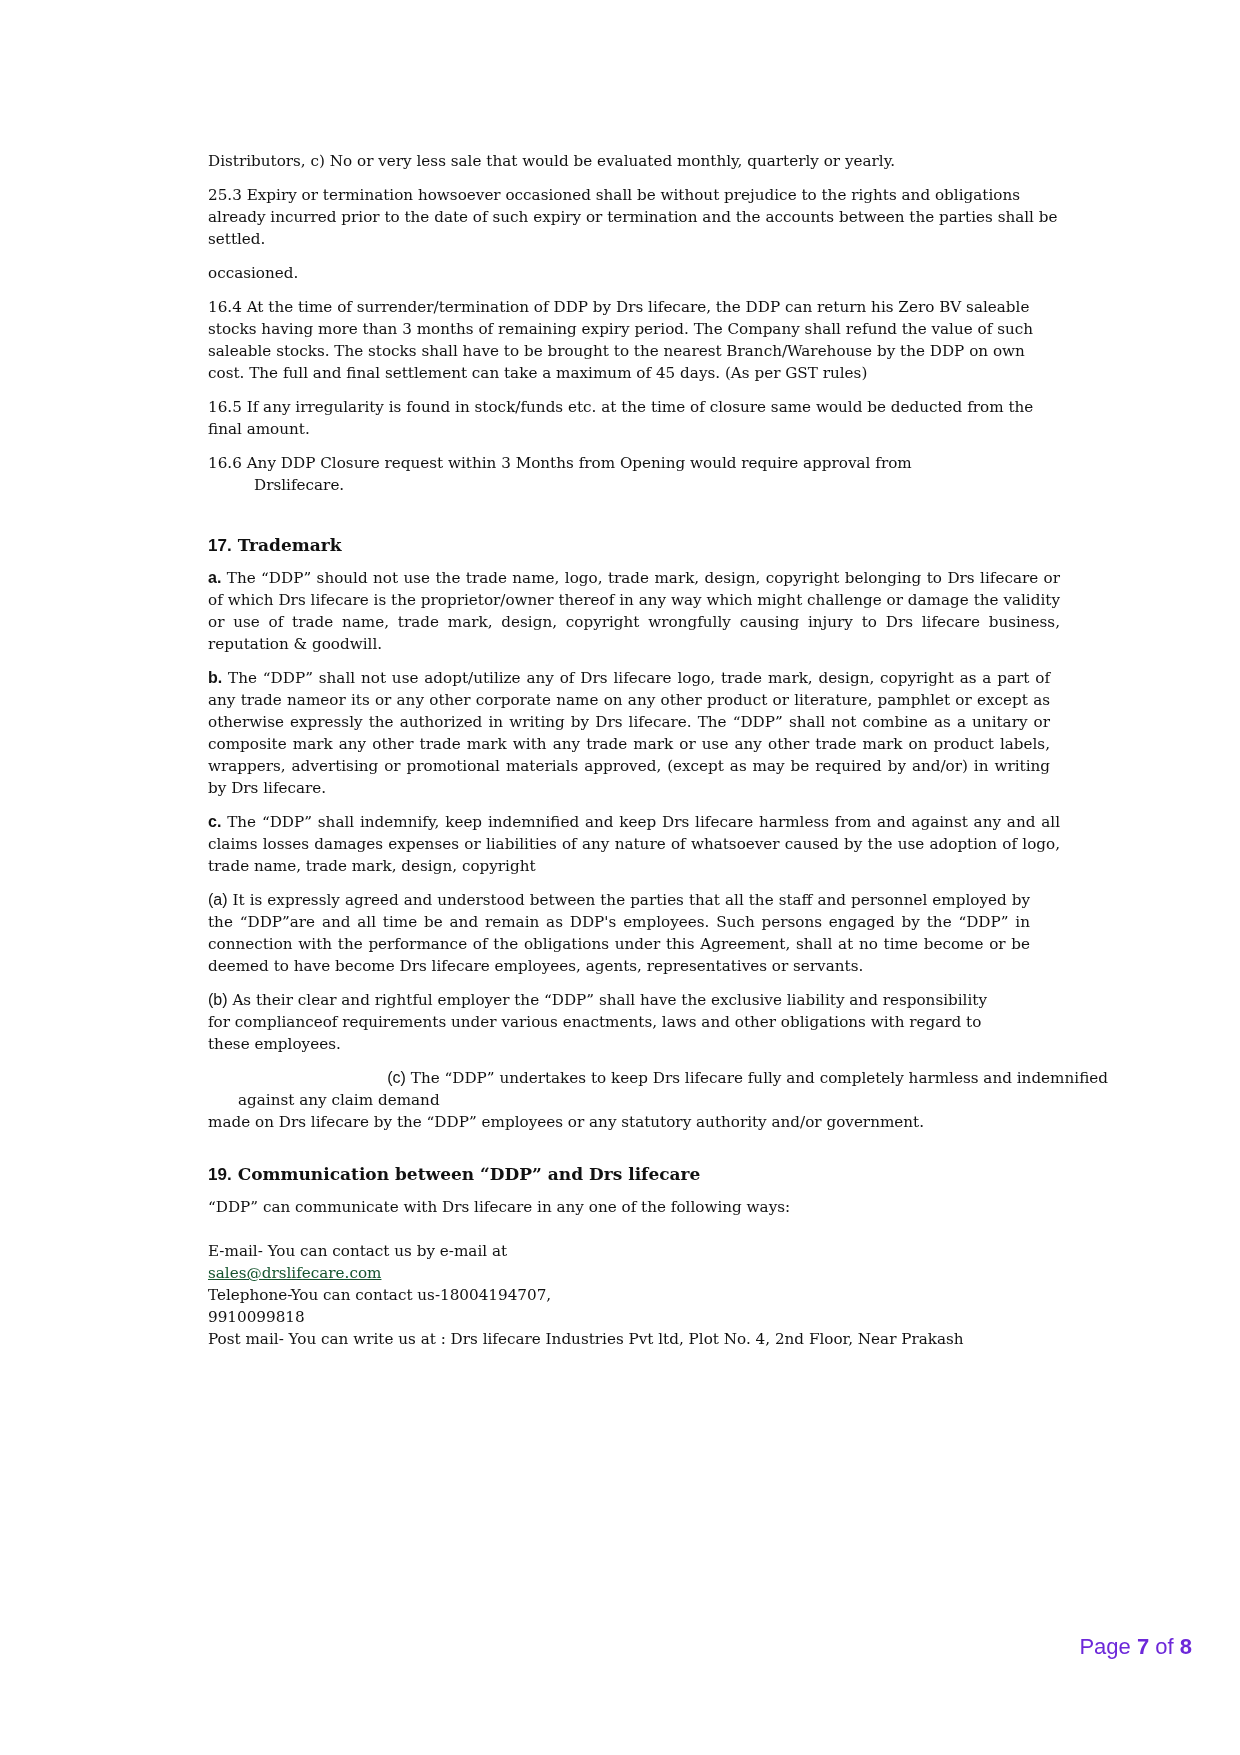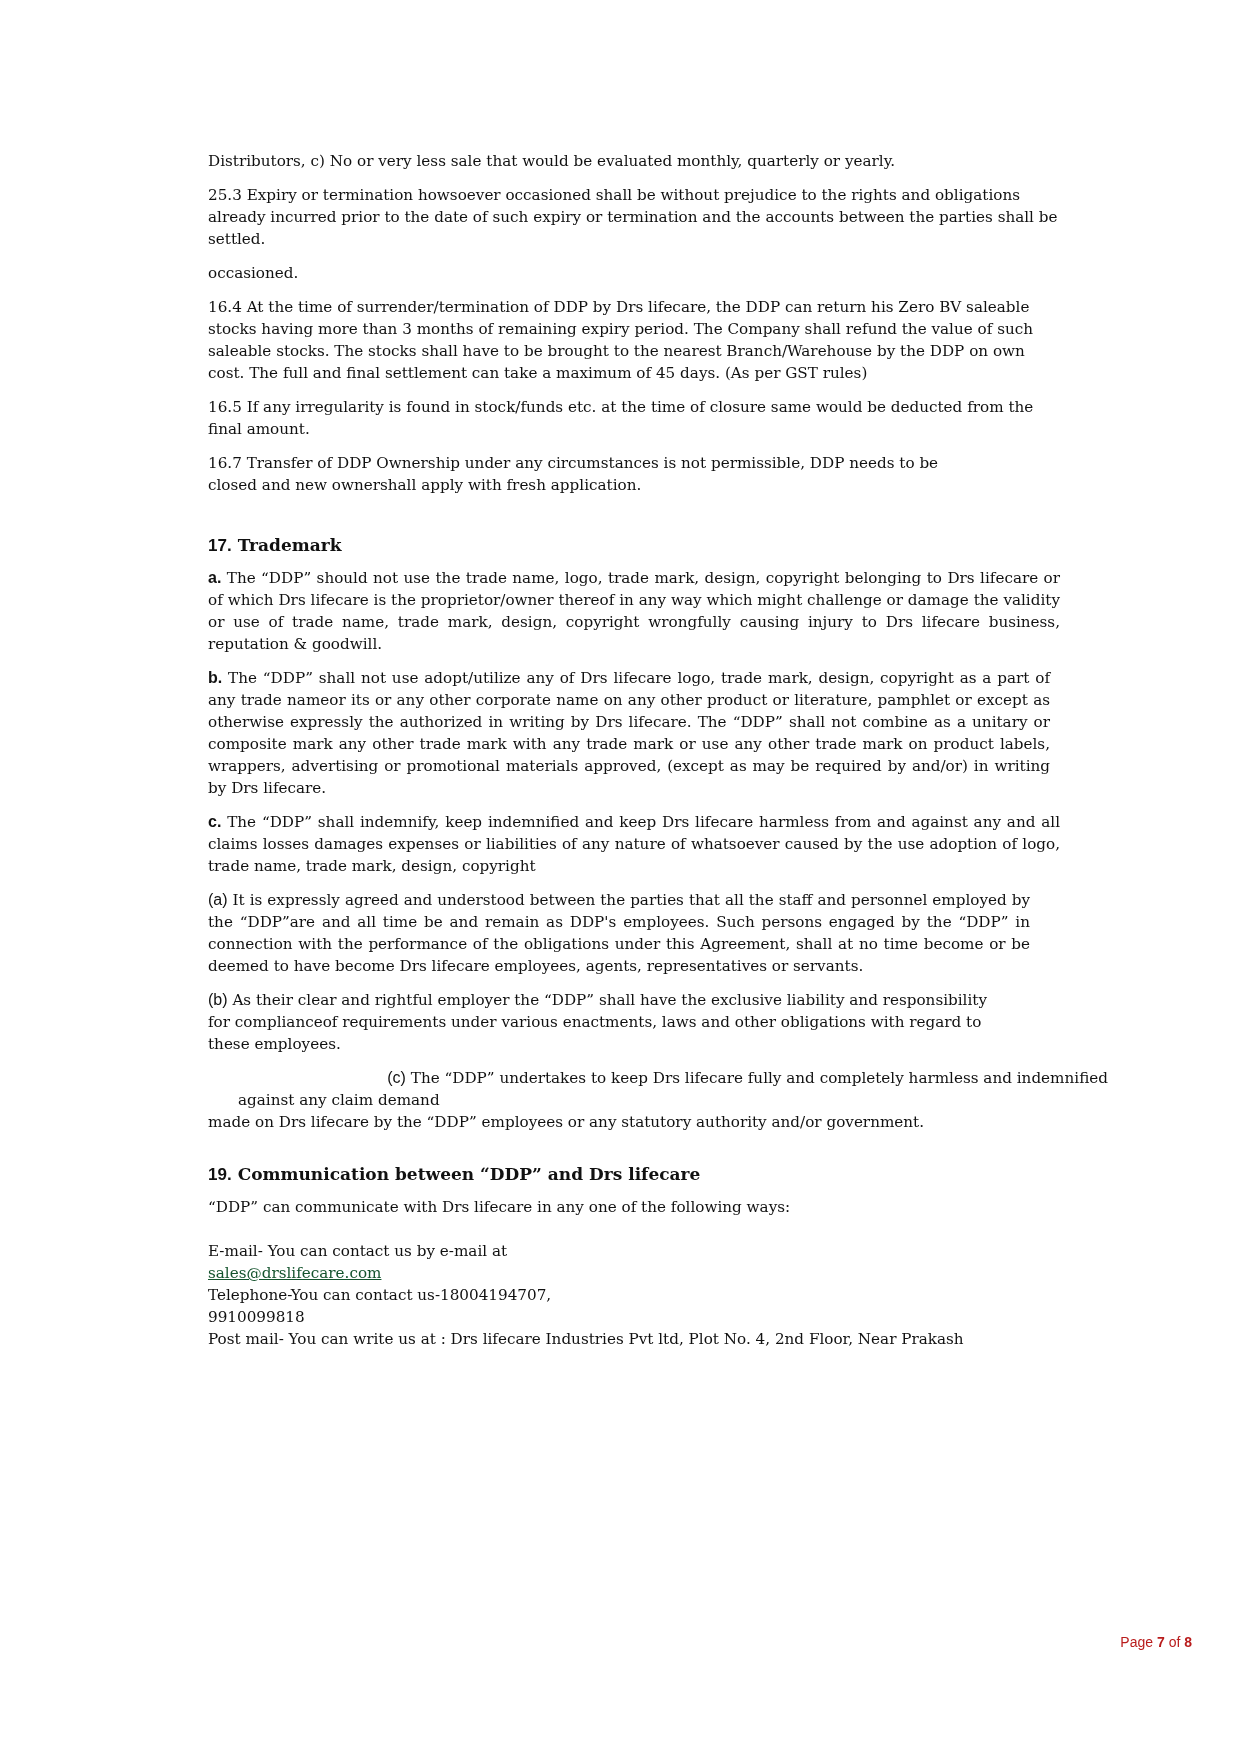--- a/index.html
+++ b/index.html
@@ -16,21 +16,21 @@
   .just { text-align: justify; width: 852px; }
   .indent2 { padding-left: 46px; }
   .sec-head { margin-top: 30px; margin-bottom: 10px; font-weight: bold; }
   .sec-num { font-family: "Liberation Sans", sans-serif; font-weight: bold; font-size: 17px; margin-right: 6px; }
   .sec-title { font-family: "DejaVu Serif", serif; font-weight: bold; font-size: 17px; }
   .lbl { font-family: "Liberation Sans", sans-serif; font-weight: bold; font-size: 16px; }
   .lbl-plain { font-family: "Liberation Sans", sans-serif; font-size: 16px; }
   .link { color: #14532d; text-decoration: underline; }
   .footer {
     position: absolute; right: 48px; top: 1634px;
-    font-family: "Liberation Sans", sans-serif; font-size: 14px; color: #b91c1c;
+    font-family: "Liberation Sans", sans-serif; font-size: 22px; color: #6d28d9;
   }
   .footer b { font-weight: bold; }
 </style>
 </head>
 <body>
 
 <div class="page">
   <div class="content">
 
     <p class="para">Distributors, c) No or very less sale that would be evaluated monthly, quarterly  or yearly.</p>
@@ -47,25 +47,28 @@
     <p class="para wide">
       <span>16.4</span>
       <span>At the time of surrender/termination of DDP by Drs lifecare, the DDP can return his Zero BV saleable stocks having more than 3 months of remaining expiry period. The Company shall refund the value of such saleable stocks. The stocks shall have to be brought to the nearest Branch/Warehouse by the DDP on own cost. The full and final settlement can take a maximum of 45 days. (As per GST rules)</span>
     </p>
 
     <p class="para wide">
       <span>16.5</span>
       <span>If any irregularity is found in stock/funds etc. at the time of closure same would be deducted from the final amount.</span>
     </p>
 
+    <div class="para">
+      <p style="width:900px;">
+        <span>16.6</span>
+        <span>Any DDP Closure request within 3 Months from Opening would require approval from</span>
+      </p>
+      <p class="indent2">Drslifecare.</p>
+    </div>
 
-    <p class="para" style="width:760px;">
-      <span>16.7</span>
-      <span>Transfer of DDP Ownership under any circumstances is not permissible, DDP needs to be closed and new ownershall apply with fresh application.</span>
-    </p>
 
     <p class="sec-head" style="margin-top:38px;">
       <span class="sec-num">17.</span><span class="sec-title">Trademark</span>
     </p>
 
     <p class="para just">
       <span class="lbl">a.</span>
       <span>The “DDP” should not use the trade name, logo, trade mark, design, copyright belonging to Drs lifecare or  of  which Drs lifecare is the proprietor/owner thereof in any way which might challenge or damage the validity or use of trade name, trade mark, design, copyright wrongfully causing injury to Drs lifecare business, reputation &amp; goodwill.</span>
     </p>
 

